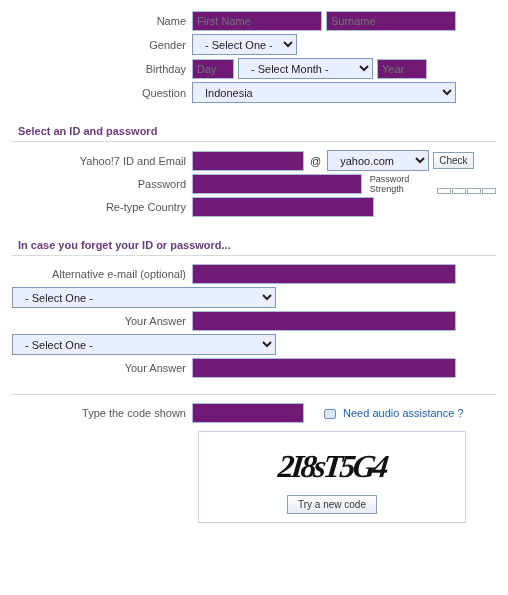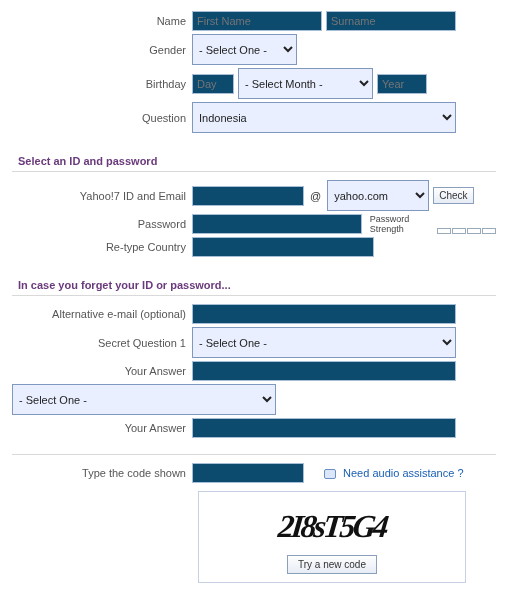--- a/index.html
+++ b/index.html
@@ -18,29 +18,29 @@
     padding-right: 6px;
     color: #555;
   }
   .fields { flex: 1; display: flex; align-items: center; gap: 4px; }
   input[type="text"], input[type="password"] {
     border: 1px solid #a8bdd6;
     height: 20px;
     padding: 2px 4px;
     font-size: 11px;
     color: #999;
-    background: #0c4a6e;
+    background: #701a75;
   }
   select {
     border: 1px solid #7f98bd;
-    height: 31px;
+    height: 21px;
     font-size: 11px;
     background: #e9efff;
     color: #222;
-    padding: 1px 2px;
+    padding: 1px 8px;
   }
   .section-title {
     color: #6a3a7c;
     font-weight: bold;
     font-size: 11px;
     margin: 22px 0 4px 6px;
   }
   hr.sep {
     border: none;
     border-top: 1px solid #d9d9d9;
@@ -191,21 +191,20 @@
 <hr class="sep">
 
 <div class="row">
   <div class="lbl">Alternative e-mail (optional)</div>
   <div class="fields">
     <input type="text" style="width: 264px;">
   </div>
 </div>
 
 <div class="row">
-  <div class="lbl">Secret Question 1</div>
   <div class="fields">
     <select style="width:264px">
       <option>- Select One -</option>
     </select>
   </div>
 </div>
 
 <div class="row">
   <div class="lbl">Your Answer</div>
   <div class="fields">

